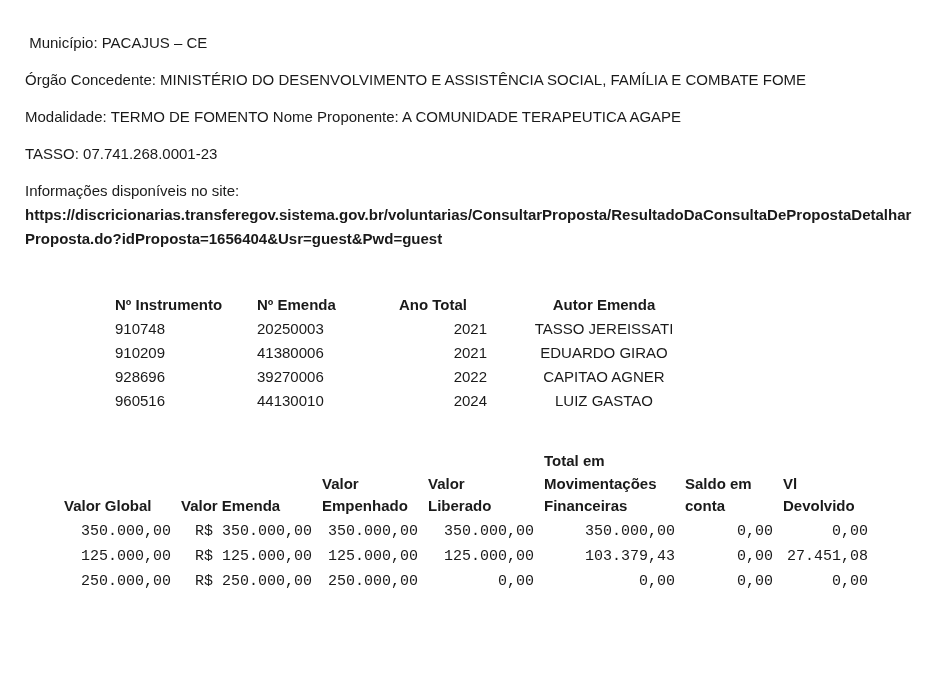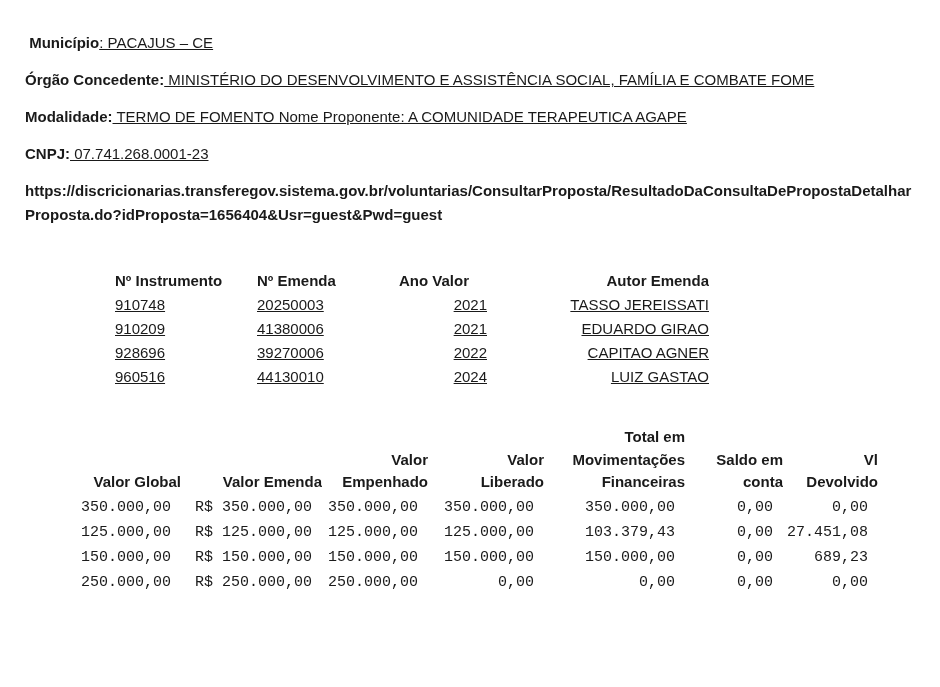--- a/index.html
+++ b/index.html
@@ -9,22 +9,22 @@
     box-sizing: border-box;
     background: #ffffff;
     color: #1a1a1a;
     font-family: "Liberation Sans", sans-serif;
     font-size: 15px;
     line-height: 24px;
     padding: 31px 27px 0 25px;
     overflow: hidden;
   }
   p.field { margin: 0 0 13px 0; }
-  .field-label { font-weight: 700; white-space: pre-wrap; }
-  .field-value { font-weight: 400; white-space: pre-wrap; text-decoration: underline; }
+  .field-label { font-weight: 400; white-space: pre-wrap; }
+  .field-value { font-weight: 400; white-space: pre-wrap; }
   .url-text {
     font-weight: 700;
     overflow-wrap: anywhere;
     word-break: break-all;
     display: block;
   }
   table {
     border-collapse: collapse;
     table-layout: fixed;
     border: none;
@@ -33,31 +33,31 @@
 
   
   #emendas-table { margin: 42px 0 0 90px; width: 594px; }
   #emendas-table th {
     font-weight: 700;
     text-align: left;
     height: 24px;
     line-height: 24px;
     white-space: nowrap;
   }
-  #emendas-table td { height: 24px; line-height: 24px; text-decoration: underline; }
+  #emendas-table td { height: 24px; line-height: 24px; }
   #emendas-table .c1, #emendas-table .c2 { text-align: left; }
   #emendas-table td.c3 { text-align: right; padding-right: 12px; }
   #emendas-table th.c3 { text-align: left; }
-  #emendas-table .c4 { text-align: right; }
+  #emendas-table .c4 { text-align: center; }
 
   
   #valores-table { margin: 37px 0 0 39px; width: 814px; }
   #valores-table th {
     font-weight: 700;
-    text-align: right;
+    text-align: left;
     vertical-align: bottom;
     white-space: pre-line;
     line-height: 22.5px;
     padding-bottom: 1px;
   }
   #valores-table td {
     text-align: right;
     height: 25px;
     line-height: 25px;
     padding-right: 10px;
@@ -67,36 +67,36 @@
 </style>
 </head>
 <body>
 
 <p class="field"><span class="field-label"> Município</span><span class="field-value">: PACAJUS – CE</span></p>
 
 <p class="field"><span class="field-label">Órgão Concedente:</span><span class="field-value"> MINISTÉRIO DO DESENVOLVIMENTO E ASSISTÊNCIA SOCIAL, FAMÍLIA E COMBATE FOME</span></p>
 
 <p class="field"><span class="field-label">Modalidade:</span><span class="field-value"> TERMO DE FOMENTO Nome Proponente: A COMUNIDADE TERAPEUTICA AGAPE</span></p>
 
-<p class="field"><span class="field-label">CNPJ:</span><span class="field-value"> 07.741.268.0001-23</span></p>
+<p class="field"><span class="field-label">TASSO:</span><span class="field-value"> 07.741.268.0001-23</span></p>
 
-<p class="field"><span class="url-text">https://discricionarias.transferegov.sistema.gov.br/voluntarias/ConsultarProposta/ResultadoDaConsultaDePropostaDetalharProposta.do?idProposta=1656404&amp;Usr=guest&amp;Pwd=guest</span></p>
+<p class="field"><span class="field-label">Informações disponíveis no site:</span><span class="url-text">https://discricionarias.transferegov.sistema.gov.br/voluntarias/ConsultarProposta/ResultadoDaConsultaDePropostaDetalharProposta.do?idProposta=1656404&amp;Usr=guest&amp;Pwd=guest</span></p>
 
 <table id="emendas-table">
   <colgroup>
     <col style="width:142px">
       <col style="width:142px">
       <col style="width:100px">
       <col style="width:210px">
   </colgroup>
   <thead>
     <tr>
       <th class="c1">Nº Instrumento</th>
       <th class="c2">Nº Emenda</th>
-      <th class="c3">Ano Valor</th>
+      <th class="c3">Ano Total</th>
       <th class="c4">Autor Emenda</th>
     </tr>
   </thead>
   <tbody>
 
       <tr>
         <td class="c1">910748</td>
         <td class="c2">20250003</td>
         <td class="c3">2021</td>
         <td class="c4">TASSO JEREISSATI</td>
@@ -169,29 +169,20 @@
         <td>125.000,00</td>
         <td>R$ 125.000,00</td>
         <td>125.000,00</td>
         <td>125.000,00</td>
         <td>103.379,43</td>
         <td>0,00</td>
         <td>27.451,08</td>
       </tr>
 
 
-      <tr>
-        <td>150.000,00</td>
-        <td>R$ 150.000,00</td>
-        <td>150.000,00</td>
-        <td>150.000,00</td>
-        <td>150.000,00</td>
-        <td>0,00</td>
-        <td>689,23</td>
-      </tr>
 
       <tr>
         <td>250.000,00</td>
         <td>R$ 250.000,00</td>
         <td>250.000,00</td>
         <td>0,00</td>
         <td>0,00</td>
         <td>0,00</td>
         <td>0,00</td>
       </tr>

